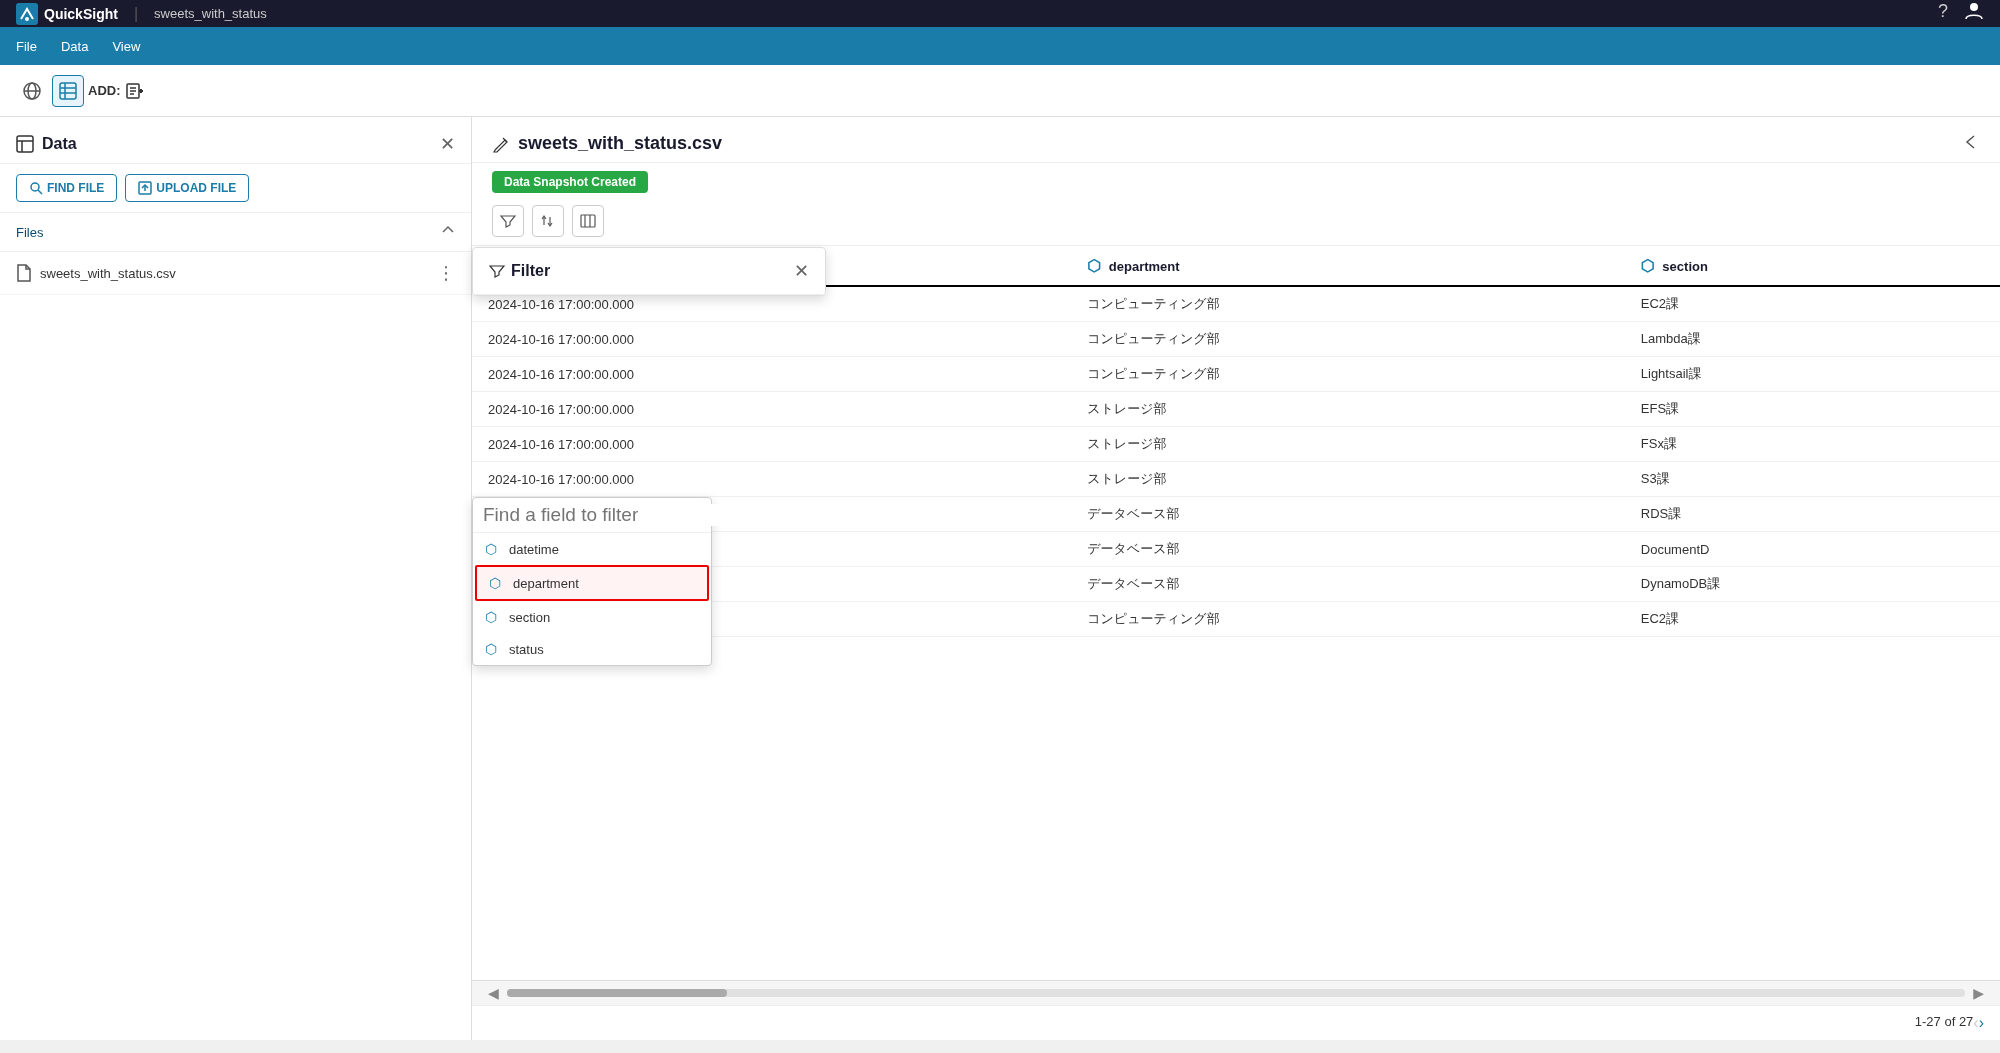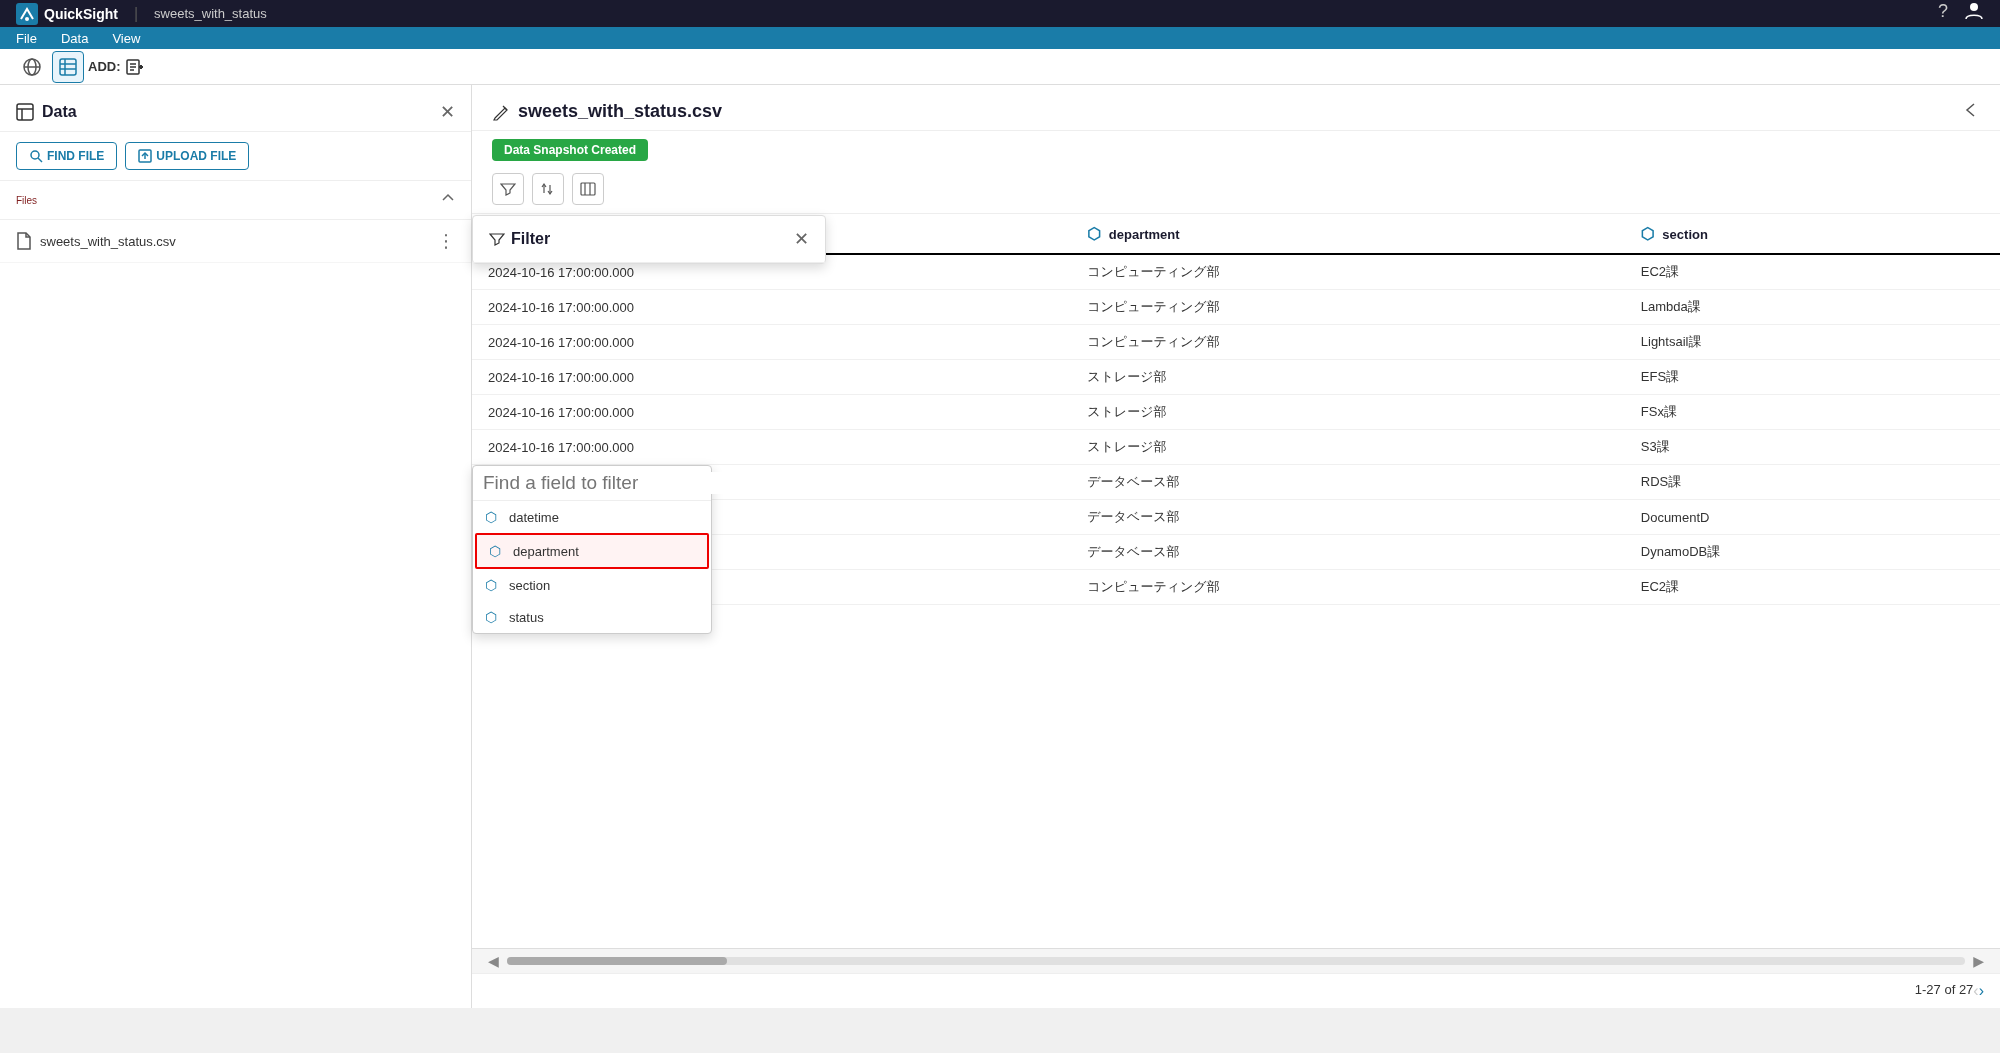--- a/index.html
+++ b/index.html
@@ -12,28 +12,28 @@
     }
     .top-bar-logo { display: flex; align-items: center; gap: 6px; font-size: 14px; font-weight: 600; }
     .top-bar-logo svg { width: 22px; height: 22px; }
     .top-bar-sep { color: #555; margin: 0 4px; }
     .top-bar-title { font-size: 13px; color: #ccc; }
     .top-bar-icons { margin-left: auto; display: flex; gap: 16px; }
     .top-bar-icon { color: #ccc; font-size: 18px; cursor: pointer; }
 
     
     .menu-bar {
-      display: flex; align-items: center; background: #1a7ca8; height: 22px;
+      display: flex; align-items: center; background: #1a7ca8; height: 38px;
       padding: 0 16px; gap: 24px;
     }
     .menu-item { color: white; font-size: 13px; font-weight: 500; cursor: pointer; }
 
     
     .toolbar {
-      display: flex; align-items: center; background: #ffffff; height: 36px;
+      display: flex; align-items: center; background: #ffffff; height: 52px;
       padding: 12px 16px; border-bottom: 1px solid #ddd; gap: 4px;
     }
     .toolbar-icon { width: 32px; height: 32px; display: flex; align-items: center; justify-content: center; border-radius: 4px; cursor: pointer; }
     .toolbar-icon.active { background: #e8f4fb; border: 1px solid #1a7ca8; }
     .toolbar-add { display: flex; align-items: center; gap: 4px; font-size: 13px; font-weight: 600; color: #333; cursor: pointer; }
 
     
     .main-layout { display: flex; height: calc(1053px - 130px); }
 
     
@@ -48,21 +48,21 @@
     .panel-title { font-size: 16px; font-weight: 600; color: #1a1a2e; display: flex; align-items: center; gap: 8px; }
     .btn-outline {
       display: flex; align-items: center; gap: 4px; padding: 6px 12px;
       border: 1px solid #1a7ca8; border-radius: 4px; color: #1a7ca8;
       font-size: 12px; font-weight: 600; background: white; cursor: pointer;
     }
     .section-header {
       display: flex; align-items: center; justify-content: space-between;
       padding: 10px 16px; border-bottom: 1px solid #eee;
     }
-    .section-label { font-size: 10px; font-weight: 500; color: #7f1d1d; }
+    .section-label { font-size: 13px; font-weight: 500; color: #0c4a6e; }
     .file-item {
       display: flex; align-items: center; justify-content: space-between;
       padding: 10px 16px; border-bottom: 1px solid #f5f5f5; cursor: pointer;
     }
     .file-info { display: flex; align-items: center; gap: 8px; }
     .file-name { font-size: 13px; color: #333; }
     .file-menu { color: #666; font-size: 18px; cursor: pointer; }
 
     
     .right-content {

